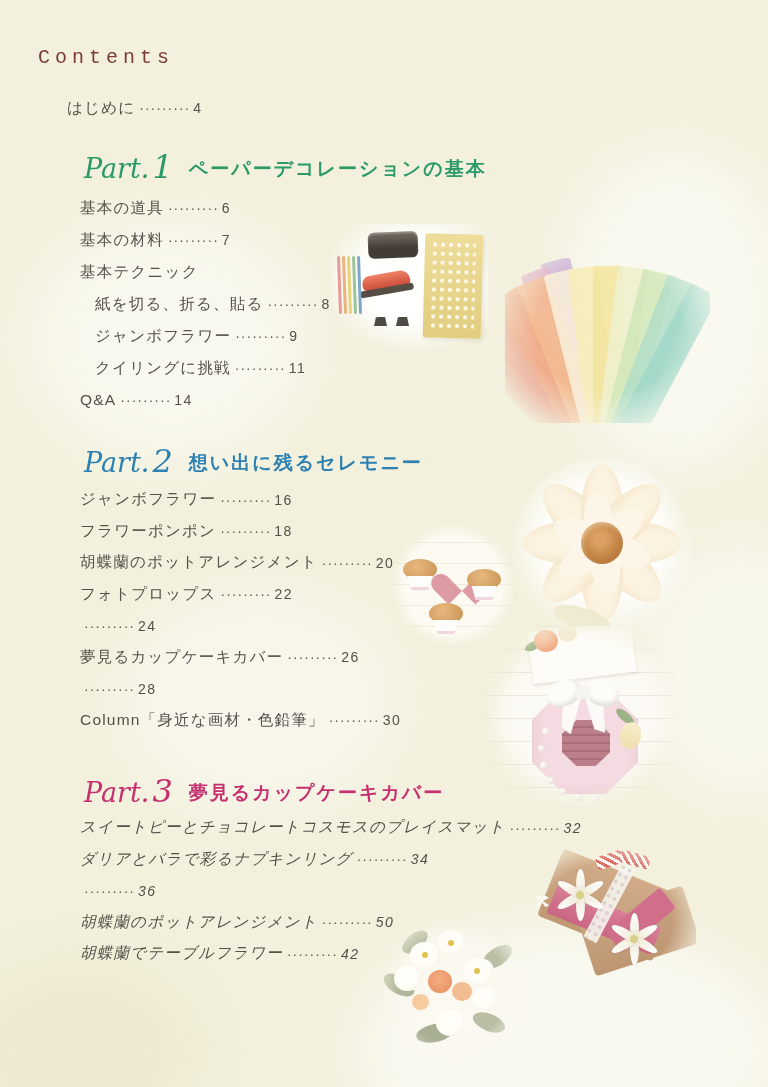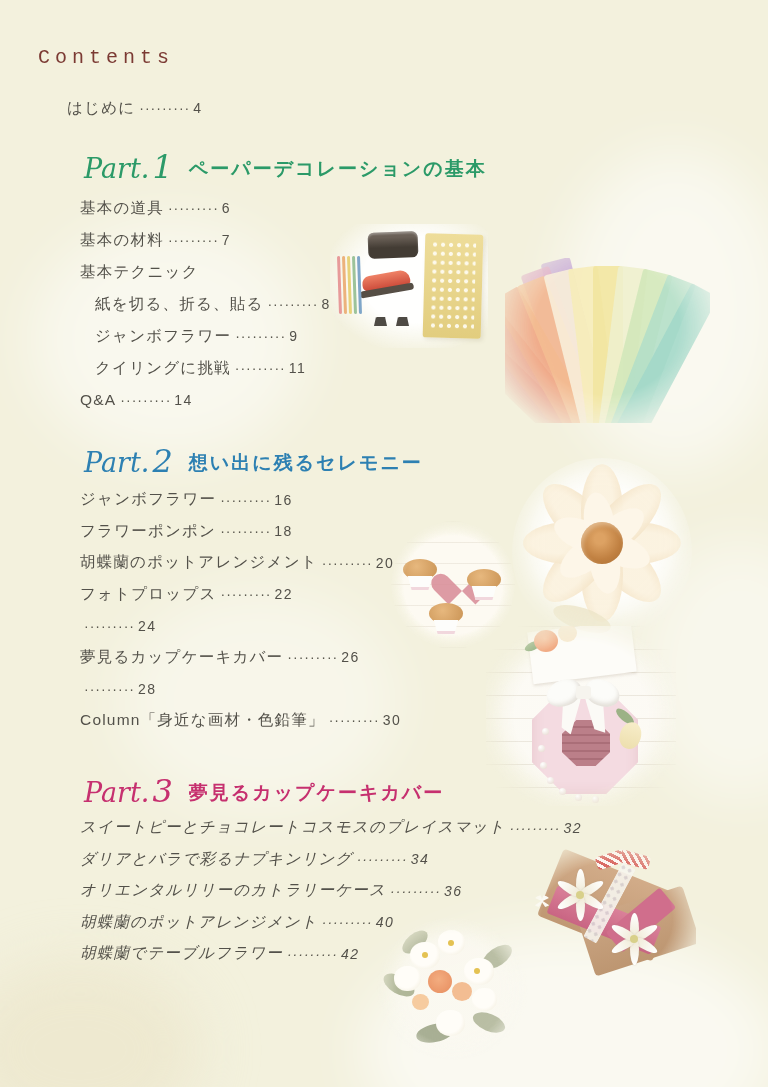--- a/index.html
+++ b/index.html
@@ -463,28 +463,27 @@
       <span class="lbl">スイートピーとチョコレートコスモスのプレイスマット</span>
       <span class="leader">·········</span>
       <span class="pg">32</span>
     </div>
     <div class="toc-row">
       <span class="lbl">ダリアとバラで彩るナプキンリング</span>
       <span class="leader">·········</span>
       <span class="pg">34</span>
     </div>
     <div class="toc-row">
-      <span class="lbl">オリエンタルリリーのカトラリーケース</span>
       <span class="leader">·········</span>
       <span class="pg">36</span>
     </div>
     <div class="toc-row">
       <span class="lbl">胡蝶蘭のポットアレンジメント</span>
       <span class="leader">·········</span>
-      <span class="pg">40</span>
+      <span class="pg">50</span>
     </div>
     <div class="toc-row">
       <span class="lbl">胡蝶蘭でテーブルフラワー</span>
       <span class="leader">·········</span>
       <span class="pg">42</span>
     </div>
   </div>
 
 </div>
 

